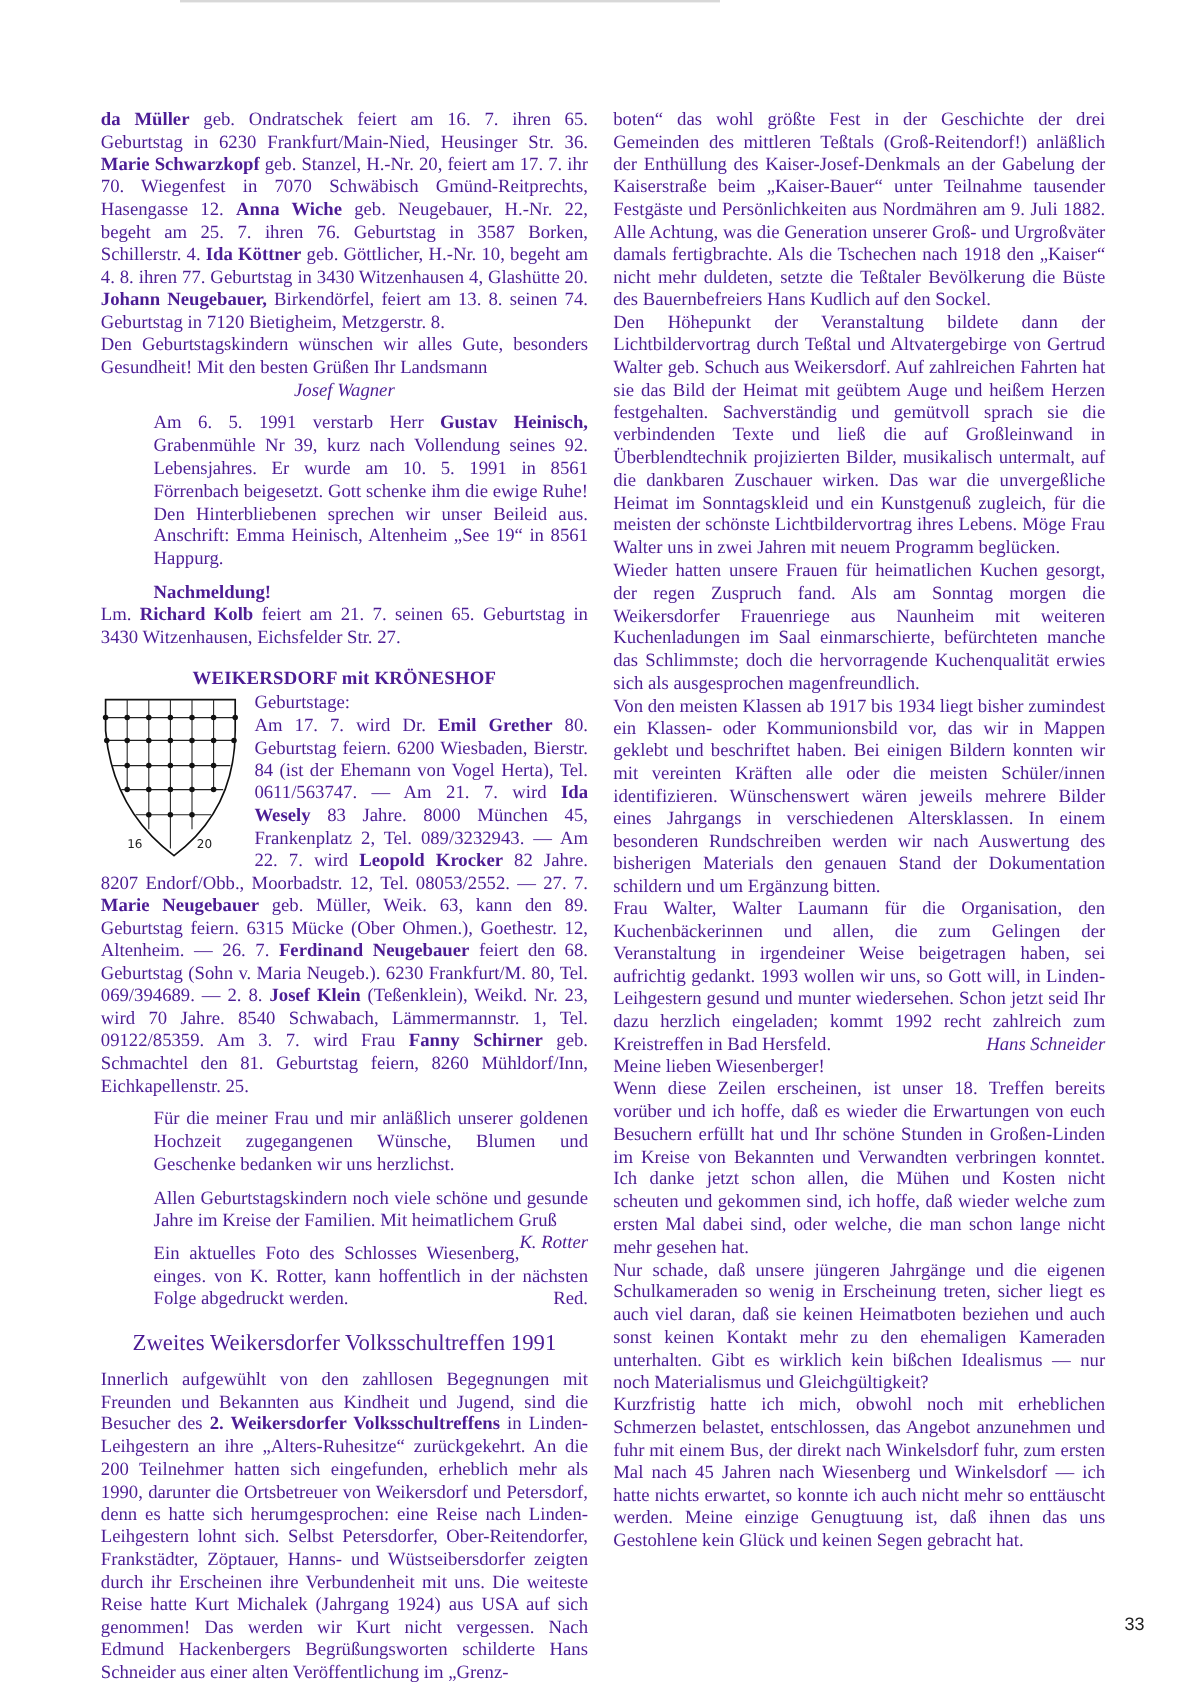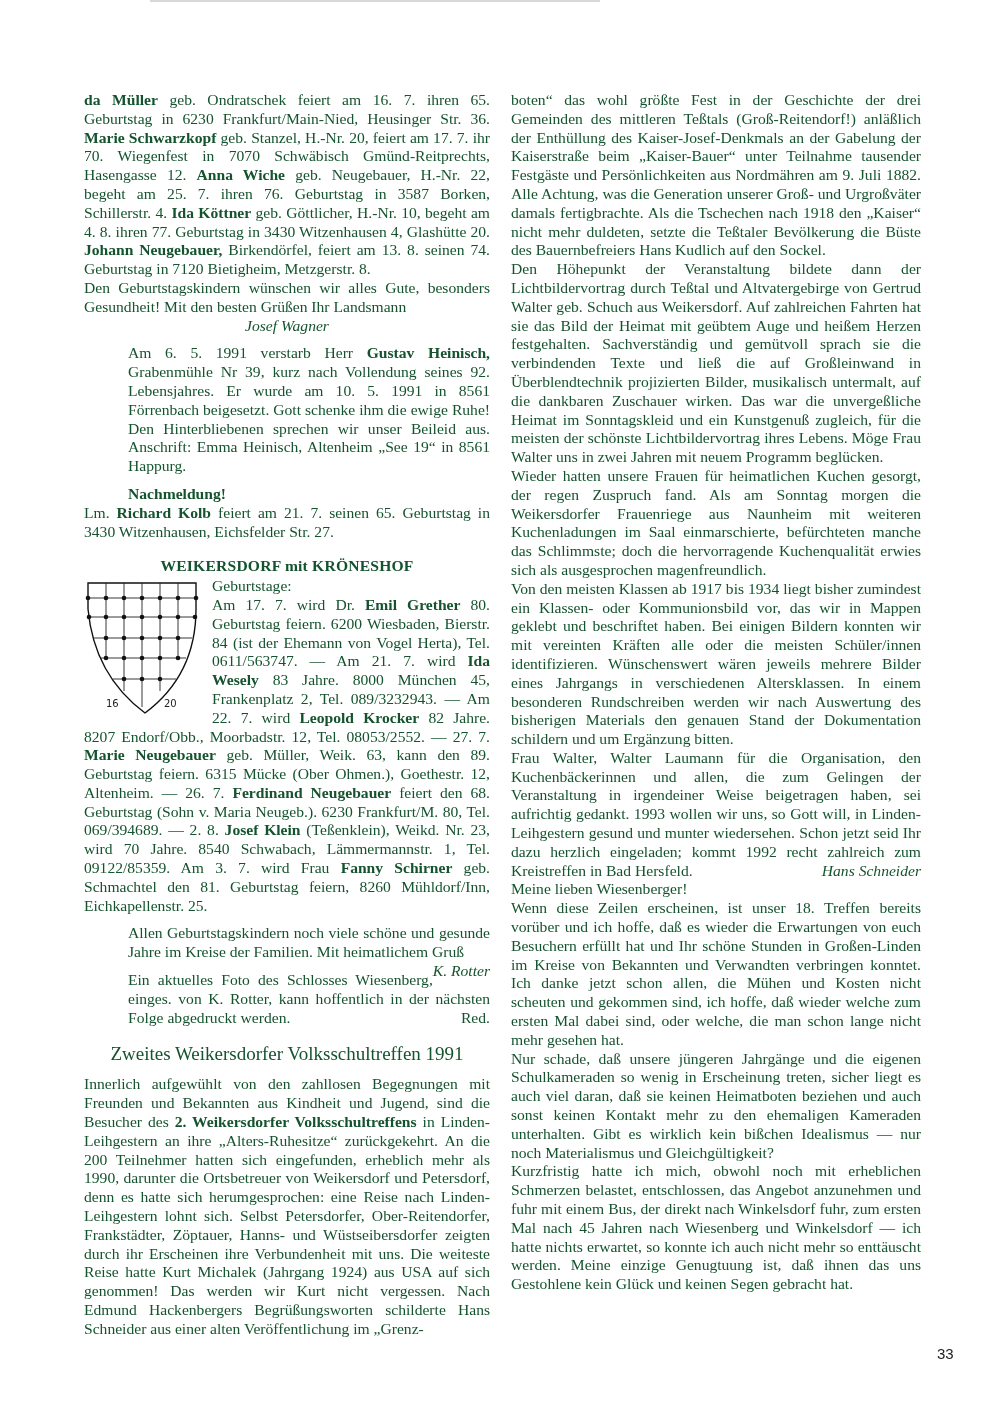--- a/index.html
+++ b/index.html
@@ -1,21 +1,21 @@
 <!DOCTYPE html>
 <html><head>
 <meta charset="utf-8">
 <style>
   html, body { margin: 0; padding: 0; background: #ffffff; }
   body { width: 1000px; height: 1412px; position: relative; overflow: hidden; }
   .page { position: absolute; left: 0; top: 0; width: 1000px; height: 1412px; background: #fff; }
   .col {
     position: absolute; top: 91px;
     font-family: "Liberation Serif", "DejaVu Serif", serif;
-    font-size: 15.6px; line-height: 18.8px; color: #14532d;
+    font-size: 15.6px; line-height: 18.8px; color: #4c1d95;
     text-align: justify; hyphens: manual;
   }
   .col.left { left: 84px; width: 406px; }
   .col.right { left: 511px; width: 410px; }
   p { margin: 0; }
   p.gap { margin-top: 9px; margin-left: 44px; }
   b { font-weight: bold; }
   .sig { text-align: center; font-style: italic; }
   .sig-inline { float: right; font-style: italic; }
   .red { float: right; }
@@ -88,20 +88,21 @@
             <circle cx="58" cy="100" r="2.3"></circle>
             <circle cx="76" cy="100" r="2.3"></circle>
         </g>
         <text x="22" y="128" font-family="DejaVu Sans, sans-serif" font-size="10" fill="#222">16</text>
         <text x="80" y="128" font-family="DejaVu Sans, sans-serif" font-size="10" fill="#222">20</text>
       </svg>
     </div>
     <p>Geburtstage:</p>
     <p><span>Am 17. 7. wird Dr. </span><b>Emil Grether</b><span> 80. Geburtstag feiern. 6200 Wiesbaden, Bierstr. 84 (ist der Ehemann von Vogel Herta), Tel. 0611/563747. — Am 21. 7. wird </span><b>Ida Wesely</b><span> 83 Jahre. 8000 München 45, Frankenplatz 2, Tel. 089/3232943. — Am 22. 7. wird </span><b>Leopold Krocker</b><span> 82 Jahre. 8207 Endorf/Obb., Moorbadstr. 12, Tel. 08053/2552. — 27. 7. </span><b>Marie Neugebauer</b><span> geb. Müller, Weik. 63, kann den 89. Geburtstag feiern. 6315 Mücke (Ober Ohmen.), Goethestr. 12, Altenheim. — 26. 7. </span><b>Ferdinand Neugebauer</b><span> feiert den 68. Geburtstag (Sohn v. Maria Neugeb.). 6230 Frankfurt/M. 80, Tel. 069/394689. — 2. 8. </span><b>Josef Klein</b><span> (Teßenklein), Weikd. Nr. 23, wird 70 Jahre. 8540 Schwabach, Lämmermannstr. 1, Tel. 09122/85359. Am 3. 7. wird Frau </span><b>Fanny Schirner</b><span> geb. Schmachtel den 81. Geburtstag feiern, 8260 Mühldorf/Inn, Eichkapellenstr. 25.</span></p>
 
+    <p class="gap">Für die meiner Frau und mir anläßlich unserer goldenen Hochzeit zugegangenen Wünsche, Blumen und Geschenke bedanken wir uns herzlichst.</p>
     <p class="gap"><span>Allen Geburtstagskindern noch viele schöne und gesunde Jahre im Kreise der Familien. Mit heimatlichem Gruß</span><span class="sig-inline">K. Rotter</span></p>
     <p class="gap"><span>Ein aktuelles Foto des Schlosses Wiesenberg, einges. von K. Rotter, kann hoffentlich in der nächsten Folge abgedruckt werden.</span><span class="red">Red.</span></p>
 
     <p class="big-head" style="clear:both">Zweites Weikersdorfer Volksschultreffen 1991</p>
     <p><span>Innerlich aufgewühlt von den zahllosen Begegnungen mit Freunden und Bekannten aus Kindheit und Jugend, sind die Besucher des </span><b>2. Weikersdorfer Volksschultreffens</b><span> in Linden-Leihgestern an ihre „Alters-Ruhesitze“ zurückgekehrt. An die 200 Teilnehmer hatten sich eingefunden, erheblich mehr als 1990, darunter die Ortsbetreuer von Weikersdorf und Petersdorf, denn es hatte sich herumgesprochen: eine Reise nach Linden-Leihgestern lohnt sich. Selbst Petersdorfer, Ober-Reitendorfer, Frankstädter, Zöptauer, Hanns- und Wüstseibersdorfer zeigten durch ihr Erscheinen ihre Verbundenheit mit uns. Die weiteste Reise hatte Kurt Michalek (Jahrgang 1924) aus USA auf sich genommen! Das werden wir Kurt nicht vergessen. Nach Edmund Hackenbergers Begrüßungsworten schilderte Hans Schneider aus einer alten Veröffentlichung im „Grenz-</span></p>
   </div>
 
   <div class="col right">
     <p>boten“ das wohl größte Fest in der Geschichte der drei Gemeinden des mittleren Teßtals (Groß-Reitendorf!) anläßlich der Enthüllung des Kaiser-Josef-Denkmals an der Gabelung der Kaiserstraße beim „Kaiser-Bauer“ unter Teilnahme tausender Festgäste und Persönlichkeiten aus Nordmähren am 9. Juli 1882. Alle Achtung, was die Generation unserer Groß- und Urgroßväter damals fertigbrachte. Als die Tschechen nach 1918 den „Kaiser“ nicht mehr duldeten, setzte die Teßtaler Bevölkerung die Büste des Bauernbefreiers Hans Kudlich auf den Sockel.</p>
     <p>Den Höhepunkt der Veranstaltung bildete dann der Lichtbildervortrag durch Teßtal und Altvatergebirge von Gertrud Walter geb. Schuch aus Weikersdorf. Auf zahlreichen Fahrten hat sie das Bild der Heimat mit geübtem Auge und heißem Herzen festgehalten. Sachverständig und gemütvoll sprach sie die verbindenden Texte und ließ die auf Großleinwand in Überblendtechnik projizierten Bilder, musikalisch untermalt, auf die dankbaren Zuschauer wirken. Das war die unvergeßliche Heimat im Sonntagskleid und ein Kunstgenuß zugleich, für die meisten der schönste Lichtbildervortrag ihres Lebens. Möge Frau Walter uns in zwei Jahren mit neuem Programm beglücken.</p>

